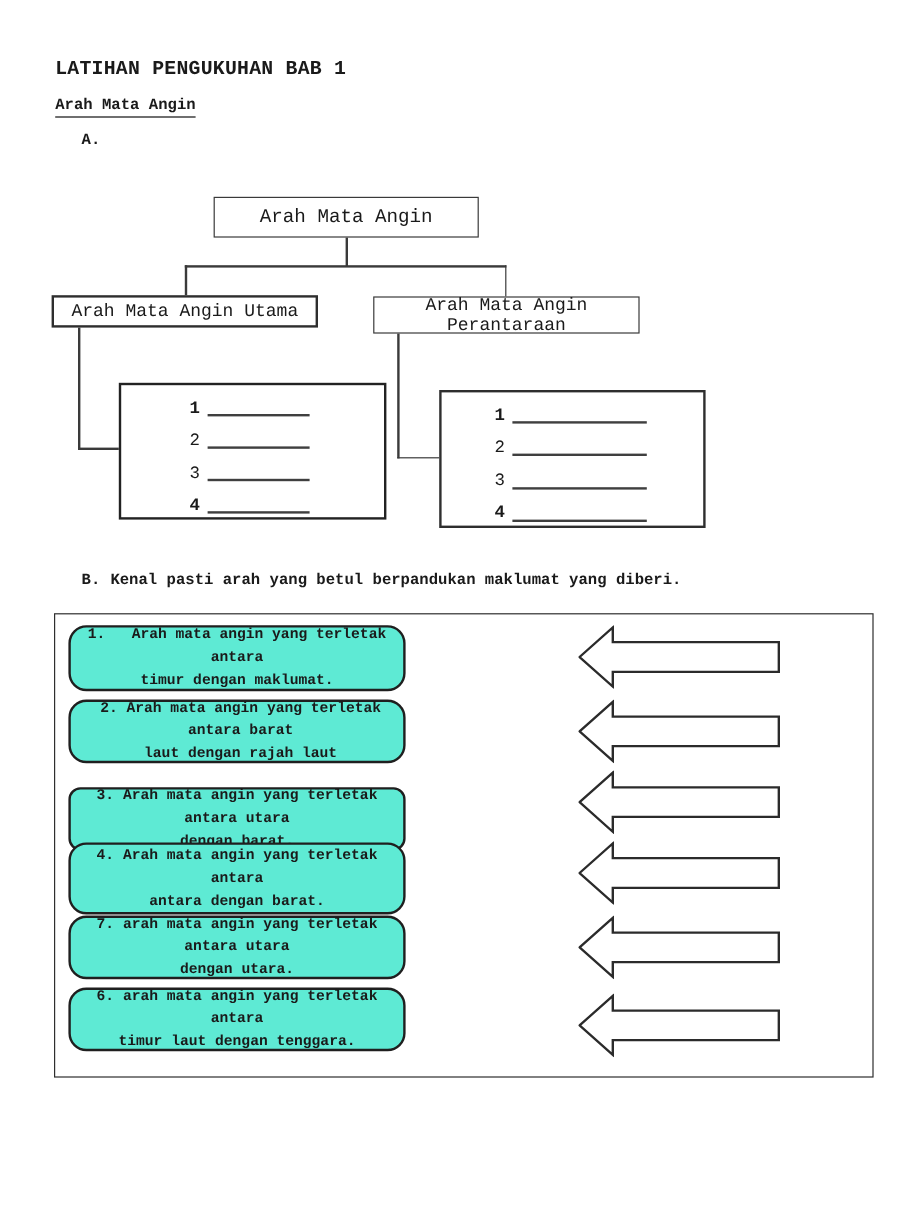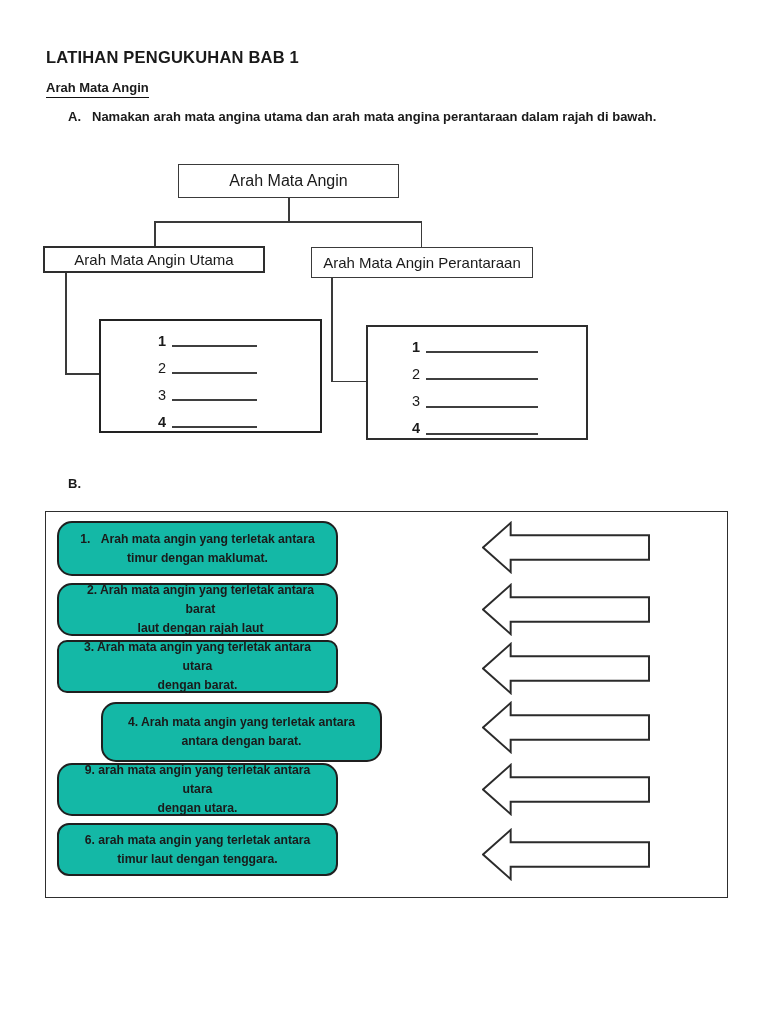--- a/index.html
+++ b/index.html
@@ -1,21 +1,21 @@
 <!DOCTYPE html>
 <html><head>
 <meta charset="utf-8">
 <style>
   * { margin:0; padding:0; box-sizing:border-box; }
   html,body { background:#ffffff; }
   .page {
     position:relative;
     width:768px; height:1024px;
     background:#ffffff;
-    font-family:Liberation Sans, sans-serif;
+    font-family:Liberation Mono, monospace;
     color:#1a1a1a;
     overflow:hidden;
   }
   
   .doc-title {
     position:absolute; left:46px; top:48px;
     font-size:16.5px; font-weight:bold; letter-spacing:.2px;
   }
   .doc-subtitle {
     position:absolute; left:46px; top:80px;
@@ -63,48 +63,47 @@
   #ans-l .blank-line { width:85px; }
   #ans-r .blank-line { width:112px; }
 
   
   .qa-panel {
     position:absolute; left:45px; top:511px; width:683px; height:387px;
     border:1.5px solid #2e2e2e; background:#fff;
   }
   .q-box {
     position:absolute; left:11px; width:281px; height:53px;
-    border:2px solid #1f1f1f; border-radius:15px; background:#14b8a6;
+    border:2px solid #1f1f1f; border-radius:15px; background:#5eead4;
     display:flex; flex-direction:column; align-items:center; justify-content:center;
     text-align:center; font-size:12.2px; font-weight:bold; line-height:19px;
     padding:0 10px;
   }
   #q1 { top:9px;   height:55px; }
   #q2 { top:71px;padding-left:16px;  }
-  #q3 { top:128px;border-radius:10px; }
-  #q4 { top:190px; height:60px;margin-left:44px; }
+  #q3 { top:144px;border-radius:10px; }
+  #q4 { top:190px; height:60px; }
   #q5 { top:251px; }
-  #q6 { top:311px;border-radius:12px; }
+  #q6 { top:311px; }
 
   .arrow-wrap { position:absolute; left:436px; width:168px; height:53px; }
   #a1 { top:9px; }  #a2 { top:71px; } #a3 { top:130px; }
   #a4 { top:189px; } #a5 { top:251px; } #a6 { top:316px; }
   .arrow-wrap svg { display:block; width:168px; height:53px; }
 </style>
 </head>
 <body>
 
 <div class="page">
 
   <div class="doc-title">LATIHAN PENGUKUHAN BAB 1</div>
   <div class="doc-subtitle">Arah Mata Angin</div>
 
   <div class="instruction-line" id="inst-a">
     <span class="inst-label">A.</span>
-    <span>Namakan arah mata angina utama dan arah mata angina perantaraan dalam rajah di bawah.</span>
   </div>
 
   <div class="dbox" id="root-box">
     <span>Arah Mata Angin</span>
   </div>
 
   <div class="cline" id="stem"></div>
   <div class="cline" id="hline"></div>
   <div class="cline" id="drop-l"></div>
   <div class="cline" id="drop-r"></div>
@@ -157,20 +156,21 @@
       </div>
       <div class="blank-row">
         <span class="blank-num">4</span>
         <span class="blank-line"></span>
       </div>
     </div>
   </div>
 
   <div class="instruction-line" id="inst-b">
     <span class="inst-label">B.</span>
+    <span>Kenal pasti arah yang betul berpandukan maklumat yang diberi.</span>
   </div>
 
   <div class="qa-panel">
 
     <div class="q-box" id="q1">
       <div>1.&nbsp;&nbsp;&nbsp;Arah mata angin yang terletak antara</div>
       <div>timur dengan maklumat.</div>
     </div>
     <div class="q-box" id="q2">
       <div>2. Arah mata angin yang terletak antara barat</div>
@@ -178,21 +178,21 @@
     </div>
     <div class="q-box" id="q3">
       <div>3. Arah mata angin yang terletak antara utara</div>
       <div>dengan barat.</div>
     </div>
     <div class="q-box" id="q4">
       <div>4. Arah mata angin yang terletak antara</div>
       <div>antara dengan barat.</div>
     </div>
     <div class="q-box" id="q5">
-      <div>9. arah mata angin yang terletak antara utara</div>
+      <div>7. arah mata angin yang terletak antara utara</div>
       <div>dengan utara.</div>
     </div>
     <div class="q-box" id="q6">
       <div>6. arah mata angin yang terletak antara</div>
       <div>timur laut dengan tenggara.</div>
     </div>
 
     <div class="arrow-wrap" id="a1">
       <svg viewBox="0 0 170 56" preserveAspectRatio="none">
           <polygon points="1,28 29,2 29,15 169,15 169,41 29,41 29,54" fill="#ffffff" stroke="#2b2b2b" stroke-width="2"></polygon>

